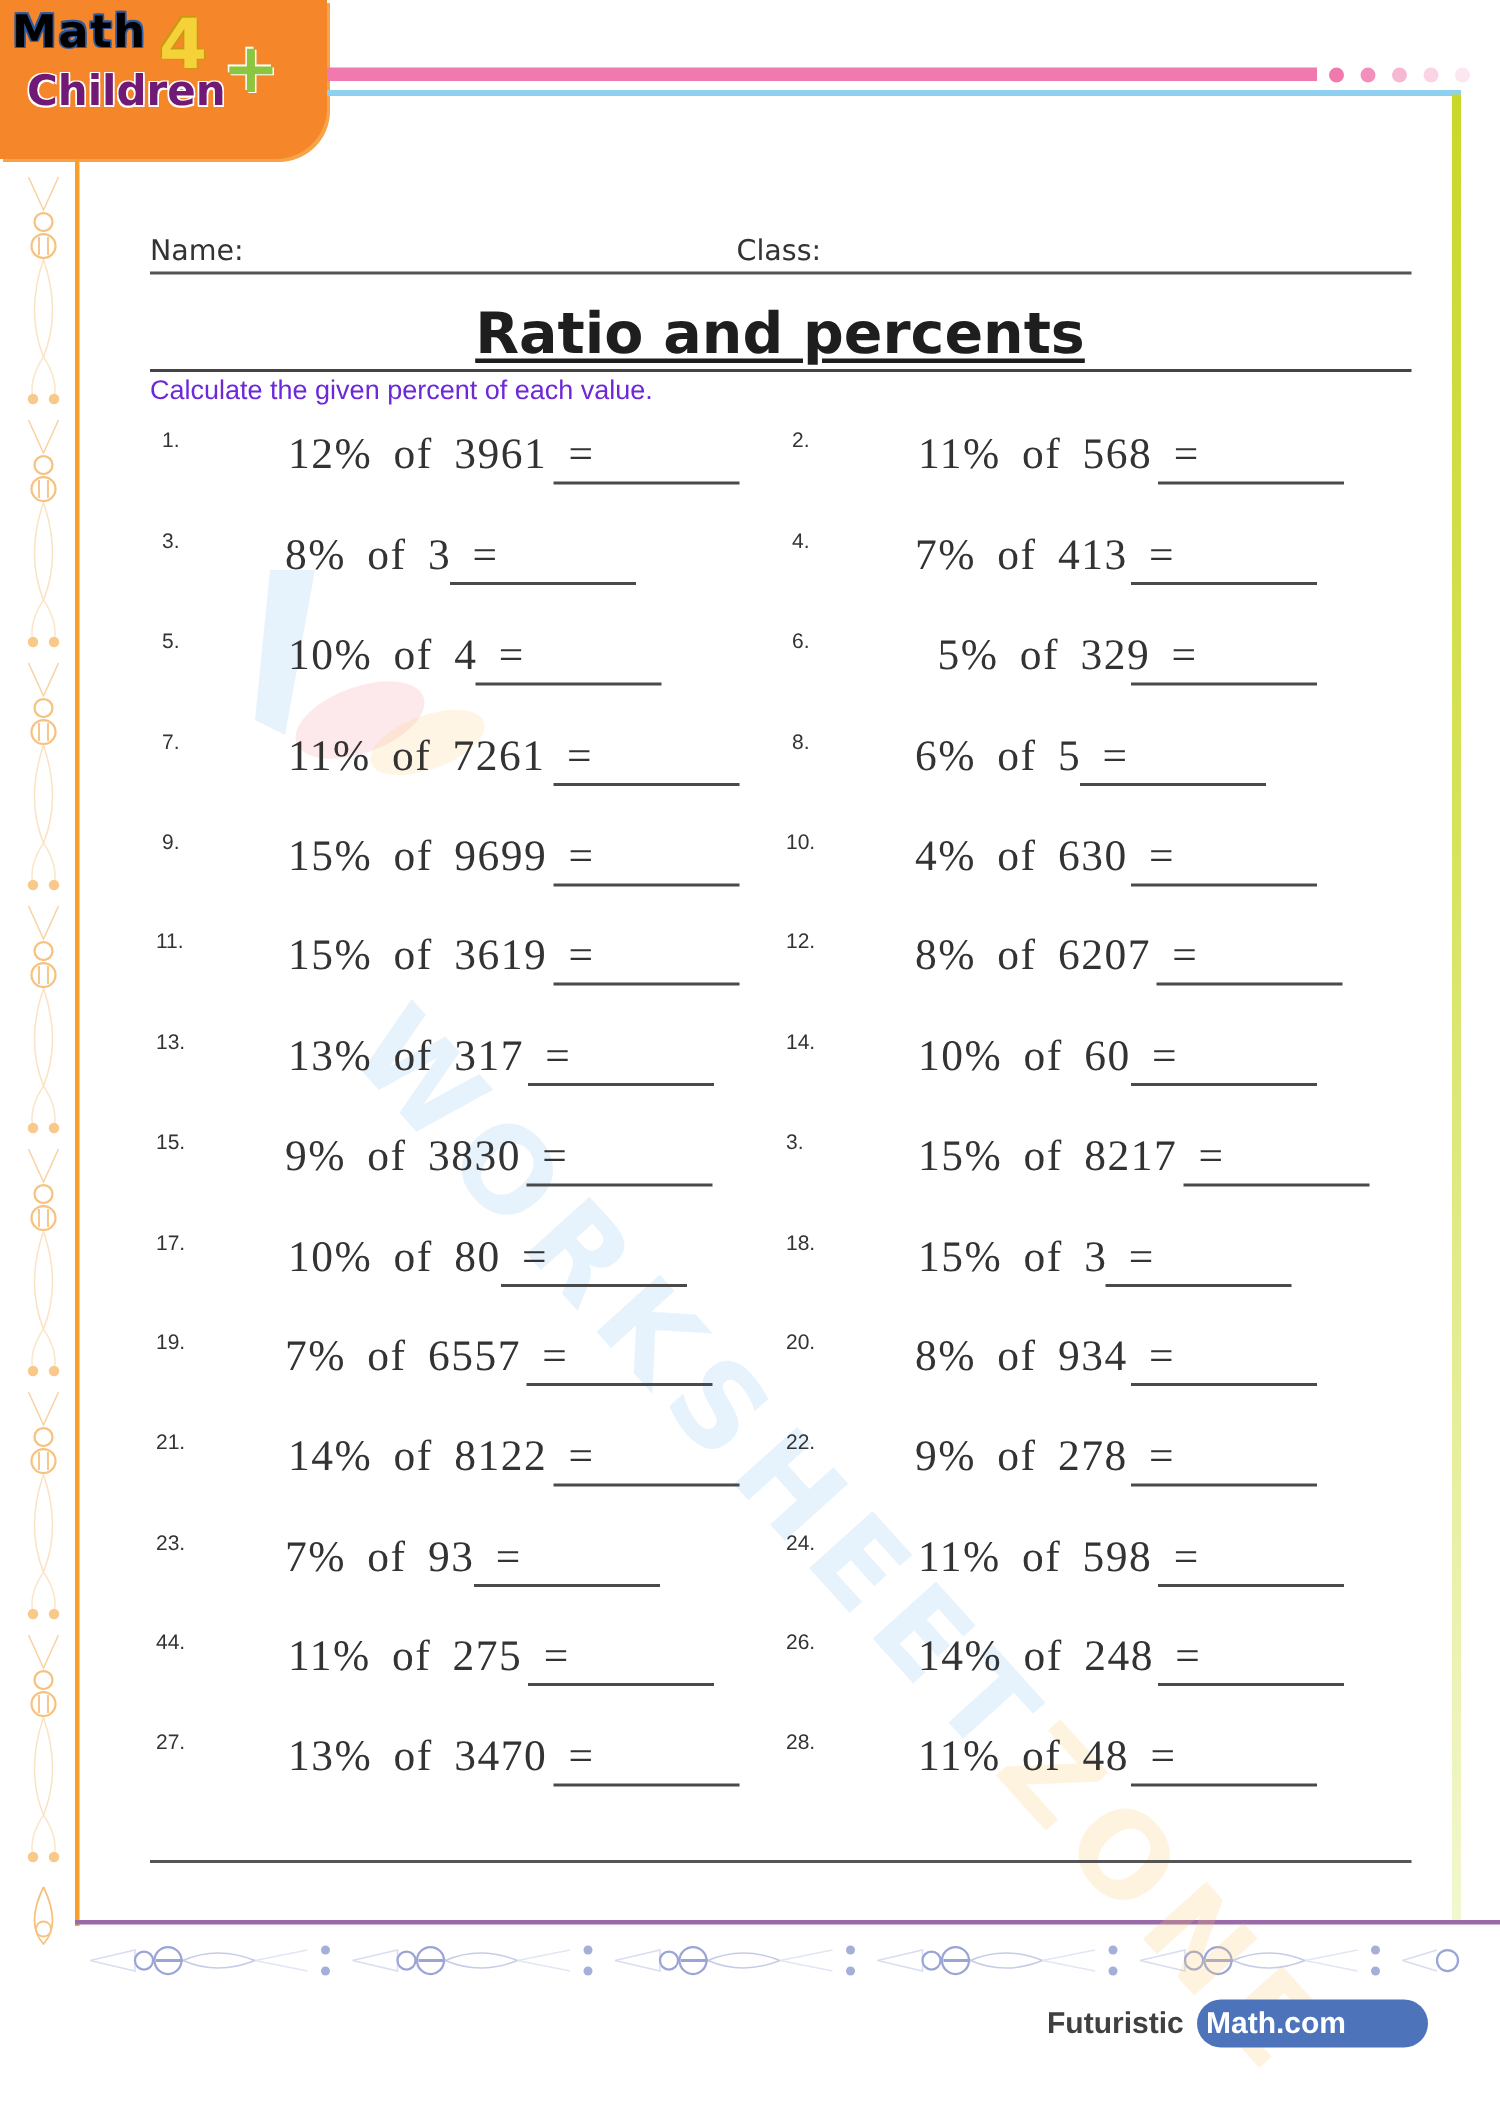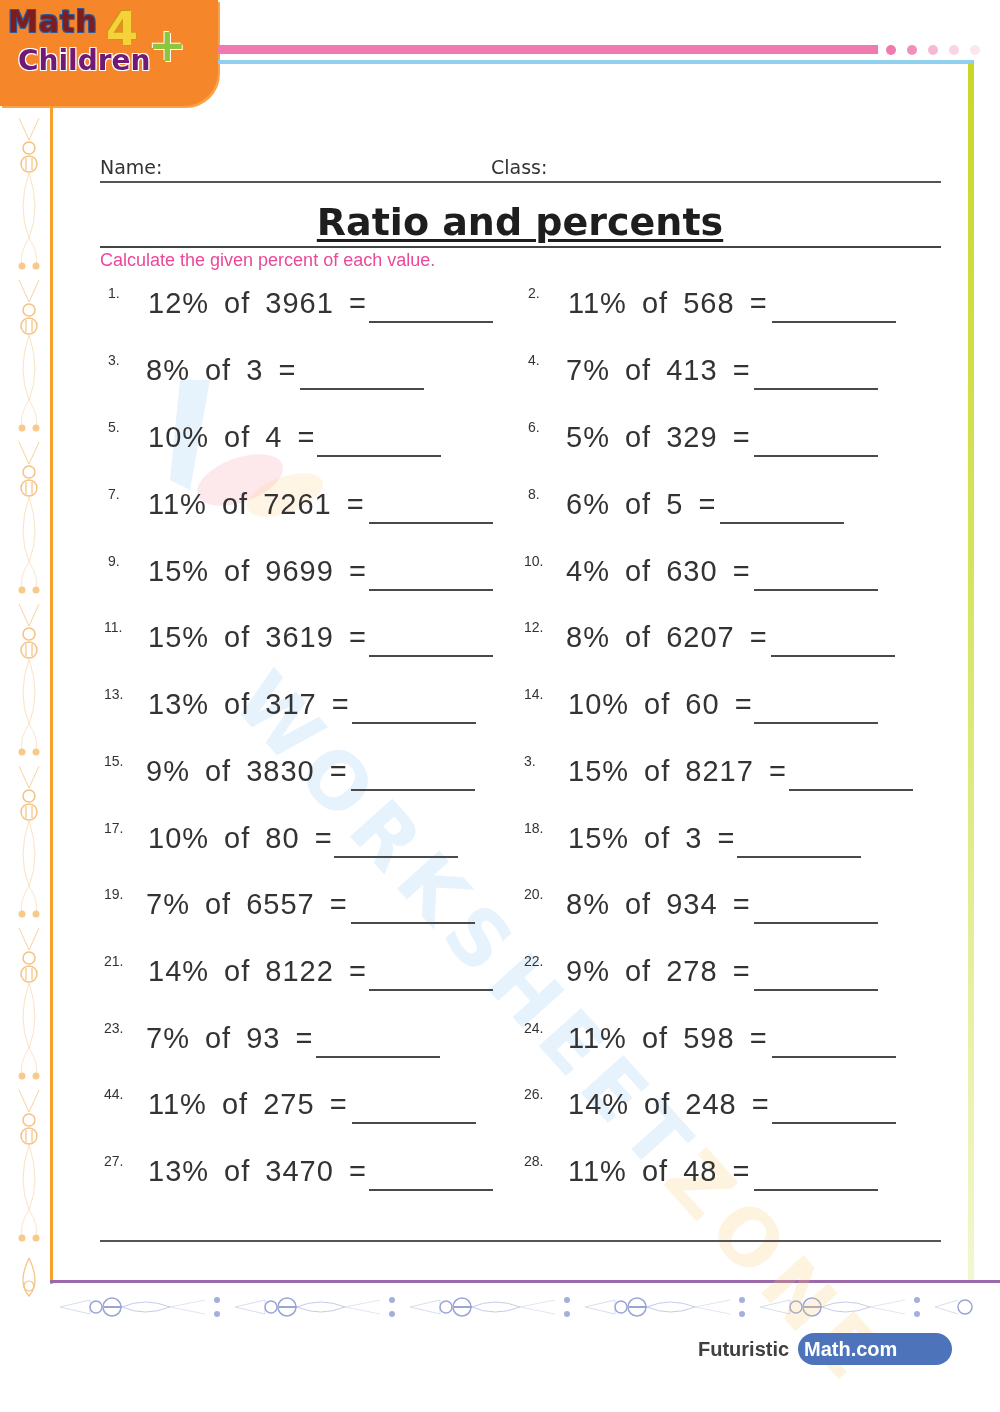--- a/index.html
+++ b/index.html
@@ -11,21 +11,21 @@
     }
     
     .logo-tab {
       position: absolute; left: 0; top: 0; width: 218px; height: 106px;
       background: #f5862a; border-bottom-right-radius: 34px;
       box-shadow: 2px 2px 0 #f7a34a;
     }
     .logo-math {
       position: absolute; left: 8px; top: 4px;
       font-family: "DejaVu Sans", sans-serif; font-weight: bold; font-size: 30px;
-      color: #7f1d1d; letter-spacing: 1px;
+      color: #000000; letter-spacing: 1px;
       text-shadow: -1px -1px 0 #2c5aa0, 1px -1px 0 #2c5aa0, -1px 1px 0 #2c5aa0, 1px 1px 0 #2c5aa0;
     }
     .logo-children {
       position: absolute; left: 18px; top: 44px;
       font-family: "DejaVu Sans", sans-serif; font-weight: bold; font-size: 28px;
       color: #701a75;
       text-shadow: -1px -1px 0 #fff, 1px -1px 0 #fff, -1px 1px 0 #fff, 1px 1px 0 #fff;
     }
     .logo-four {
       position: absolute; left: 106px; top: 2px;
@@ -72,32 +72,32 @@
     .name-line { position: absolute; left: 100px; top: 181px; width: 841px; height: 2px; background: #555; }
 
     .title {
       position: absolute; left: 0; width: 1040px; top: 200px; text-align: center;
       font-family: "DejaVu Sans", sans-serif; font-weight: bold; font-size: 38px;
       color: #1e1e1e; text-decoration: underline; text-decoration-thickness: 3px;
       text-underline-offset: 4px; letter-spacing: 0px;
     }
     .title-line { position: absolute; left: 100px; top: 246px; width: 841px; height: 2px; background: #444; }
     .instructions {
-      position: absolute; left: 100px; top: 250px; font-size: 18px; color: #ec4899;
+      position: absolute; left: 100px; top: 250px; font-size: 18px; color: #6d28d9;
       font-family: "Liberation Sans", sans-serif;
     }
     
     .problem { position: absolute; height: 40px; white-space: nowrap; }
     .prob-num {
       position: absolute; left: 0; top: 0; font-size: 14px; color: #333;
       font-family: "Liberation Sans", sans-serif;
     }
     .prob-expr {
       position: absolute; top: 2px; font-size: 29px; color: #333; letter-spacing: 1px;
-      font-family: Liberation Sans, sans-serif; font-weight: normal; word-spacing: 6px;
+      font-family: Liberation Serif, serif; font-weight: normal; word-spacing: 6px; margin-left: 44px;
     }
     .answer-blank {
       position: absolute; height: 2px; background: #4a4a4a; top: 36px; width: 124px;
     }
     .bottom-line { position: absolute; left: 100px; top: 1240px; width: 841px; height: 2px; background: #555; }
 
     
     .watermark {
       position: absolute; left: 250px; top: 640px; transform: rotate(48deg);
       font-family: "DejaVu Sans", sans-serif; font-weight: bold; font-size: 78px;
@@ -228,21 +228,21 @@
   <div class="answer-blank" style="left:226px;"></div>
 </div>
 
 <div class="problem" style="left:108px;top:419px;">
   <span class="prob-num">5.</span>
   <span class="prob-expr" style="left:40px;">10% of 4 =</span>
   <div class="answer-blank" style="left:209px;"></div>
 </div>
 <div class="problem" style="left:528px;top:419px;">
   <span class="prob-num">6.</span>
-  <span class="prob-expr" style="left:38px;">5% of 329 =</span>
+  <span class="prob-expr" style="left:53px;">5% of 329 =</span>
   <div class="answer-blank" style="left:226px;"></div>
 </div>
 
 <div class="problem" style="left:108px;top:486px;">
   <span class="prob-num">7.</span>
   <span class="prob-expr" style="left:40px;">11% of 7261 =</span>
   <div class="answer-blank" style="left:261px;"></div>
 </div>
 <div class="problem" style="left:528px;top:486px;">
   <span class="prob-num">8.</span>

